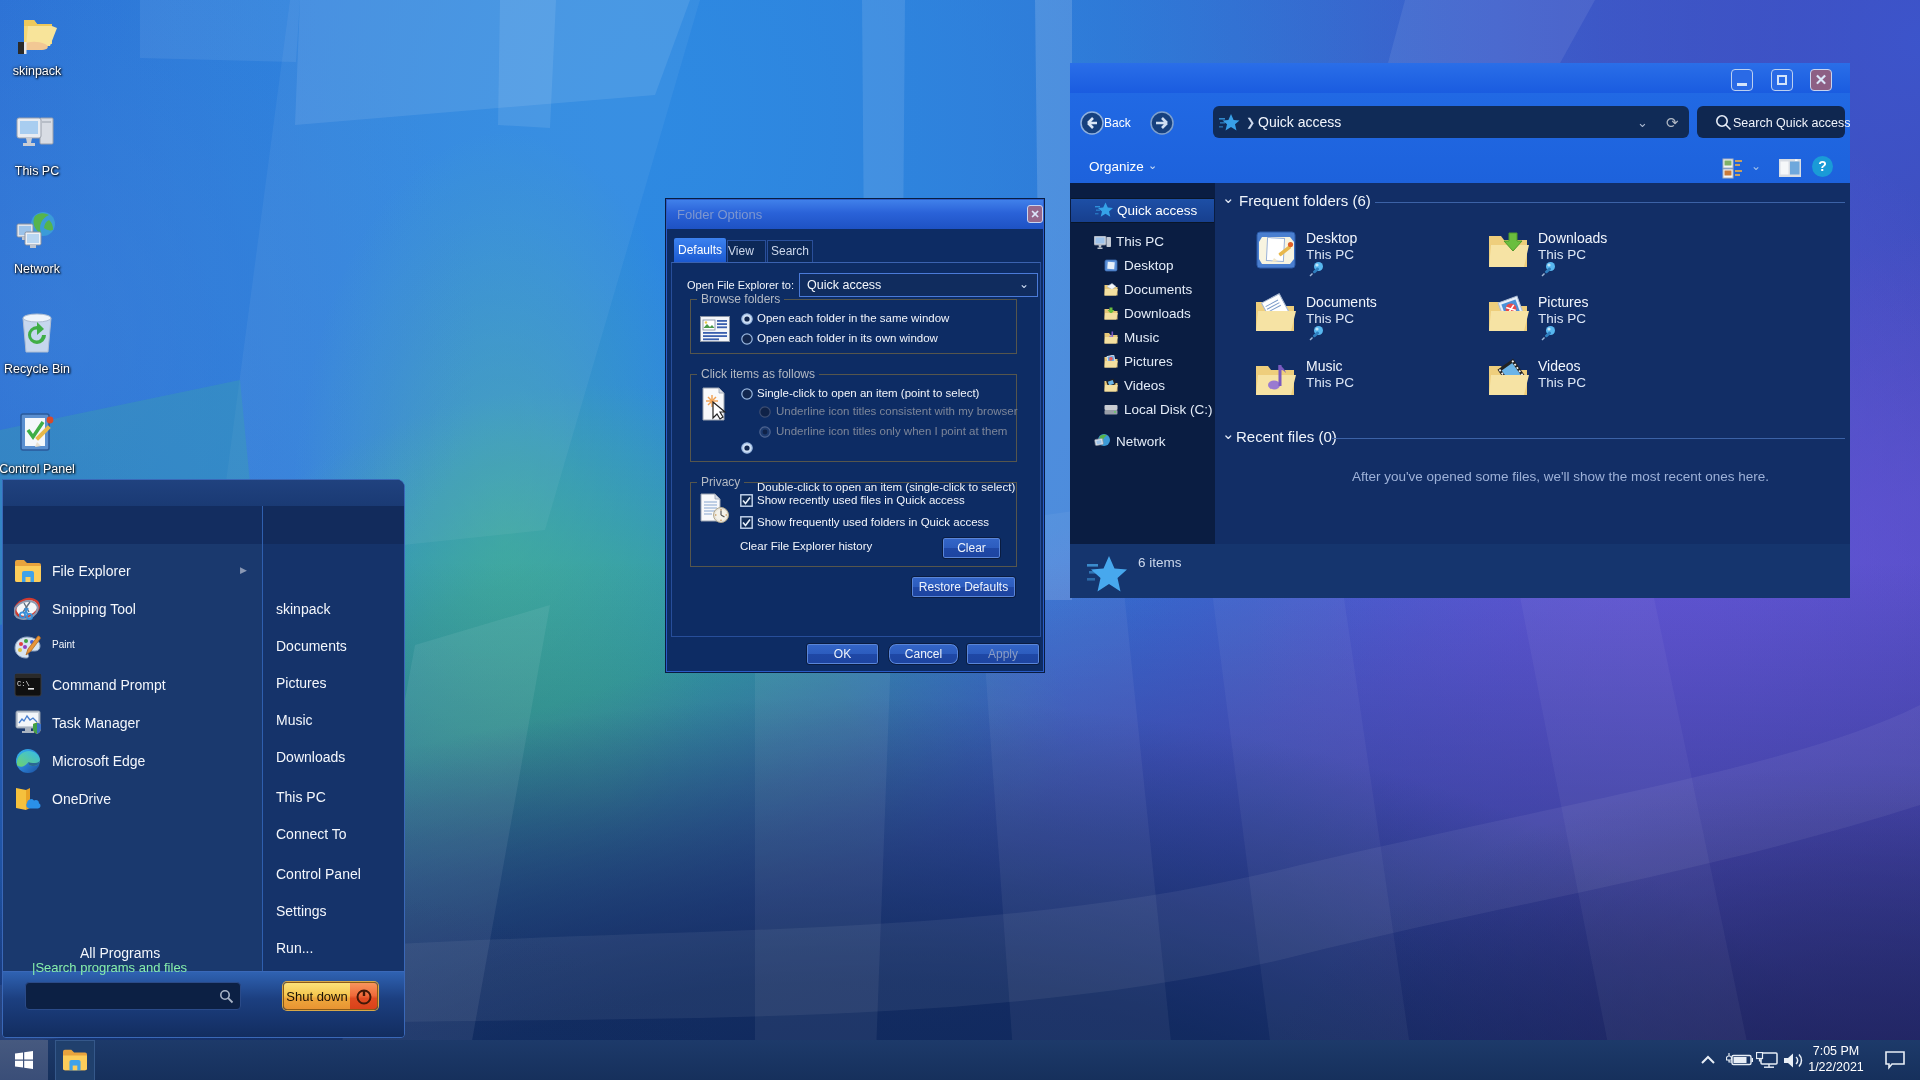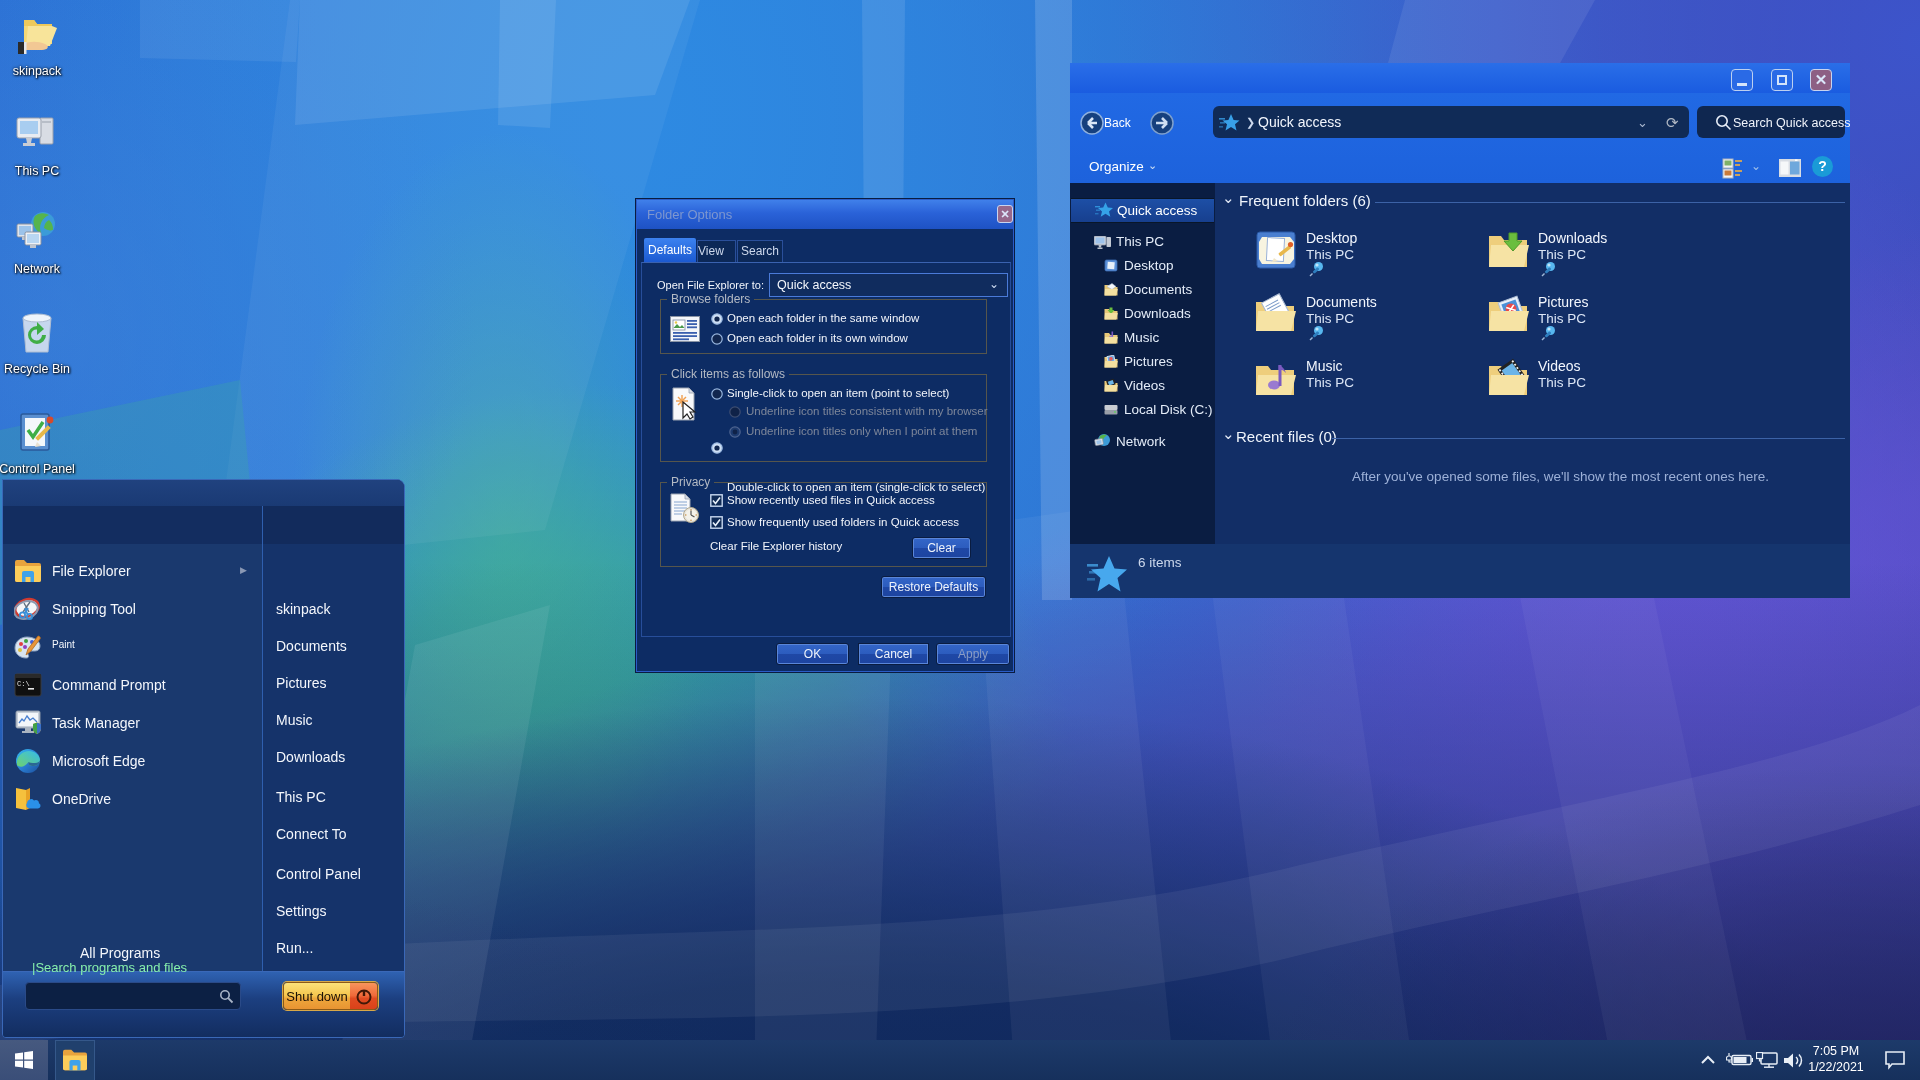--- a/index.html
+++ b/index.html
@@ -409,21 +409,21 @@
   <div class="abs" style="left:0;top:481px;width:780px;height:54px;background:#15356e;"></div>
   <svg class="abs" style="left:17px;top:492px" width="40" height="38" viewBox="0 0 40 38">
     <polygon points="22,1 27.5,13.5 40,14.5 30.5,23 33.5,36.5 22,29 10.5,36.5 13.5,23 4,14.5 16.5,13.5" fill="#47a8ee"></polygon>
     <rect x="0" y="9" width="11" height="2.6" fill="#47a8ee" opacity="0.75"></rect>
     <rect x="2" y="16" width="9" height="2.6" fill="#47a8ee" opacity="0.55"></rect>
     <rect x="0" y="23" width="8" height="2.6" fill="#47a8ee" opacity="0.45"></rect>
   </svg>
   <div class="abs" style="left:68px;top:492px;color:#ccd8ec;font-size:13.5px;">6 items</div>
 </div>
 
-<div class="abs" id="dialog" style="left:636px;top:199px;width:378px;height:473px;background:#0d2c64;border:1px solid #2a5cc8;box-shadow:0 0 0 1px #0a1c40;">
+<div class="abs" id="dialog" style="left:666px;top:199px;width:378px;height:473px;background:#0d2c64;border:1px solid #2a5cc8;box-shadow:0 0 0 1px #0a1c40;">
 
   <div class="abs" style="left:0;top:0;width:376px;height:29px;background:linear-gradient(#4080ea,#2a62d8 45%,#1e52c4);"></div>
   <div class="abs" style="left:10px;top:7px;color:#7e97cf;font-size:13px;">Folder Options</div>
   <div class="abs" style="left:360px;top:5px;width:16px;height:18px;background:#96688c;border:1px solid #c8d4f0;border-radius:3px;color:#dce6fa;font-size:11px;font-weight:bold;text-align:center;line-height:16px;">✕</div>
 
   <div class="abs" style="left:7px;top:38px;width:52px;height:25px;background:linear-gradient(#3c82f0,#1a58d0);color:#fff;font-size:12px;text-align:center;line-height:24px;border-radius:2px 2px 0 0;">Defaults</div>
   <div class="abs" style="left:60px;top:40px;width:39px;height:22px;background:#0c2857;border:1px solid #2a4f9a;border-bottom:none;color:#cdd8ec;font-size:12px;line-height:21px;">View</div>
   <div class="abs" style="left:100px;top:40px;width:46px;height:22px;background:#0c2857;border:1px solid #2a4f9a;border-bottom:none;color:#cdd8ec;font-size:12px;text-align:center;line-height:21px;">Search</div>
   <div class="abs" style="left:4px;top:62px;width:370px;height:375px;border-top:1px solid #3a62b0;border-left:1px solid #274e9a;border-right:1px solid #274e9a;border-bottom:1px solid #274e9a;"></div>
 
@@ -521,21 +521,21 @@
     <rect x="0.8" y="0.8" width="11.4" height="11.4" fill="#0f2a55" stroke="#c8d8f0" stroke-width="1.4"></rect>
     <path d="M3,6.5 L5.5,9.5 L10,3.5" stroke="#e8f0fa" stroke-width="1.6" fill="none"></path>
   </svg>
   <div class="abs" style="left:90px;top:316px;color:#f2f5fb;font-size:11.5px;">Show frequently used folders in Quick access</div>
   <div class="abs" style="left:73px;top:340px;color:#f2f5fb;font-size:11.5px;">Clear File Explorer history</div>
   <div class="abs" style="left:275px;top:337px;width:59px;height:22px;background:linear-gradient(#3466c8,#2c5cbe 50%,#1f48a6 50%,#1d44a0);border:1px solid #0a1c40;box-shadow:inset 0 0 0 1px #5a86d8;border-radius:3px;color:#eef3fb;font-size:12px;text-align:center;line-height:21px;">Clear</div>
 
   <div class="abs" style="left:244px;top:376px;width:105px;height:22px;background:linear-gradient(#3466c8,#2c5cbe 50%,#1f48a6 50%,#1d44a0);border:1px solid #0a1c40;box-shadow:inset 0 0 0 1px #5a86d8;border-radius:3px;color:#eef3fb;font-size:12px;text-align:center;line-height:21px;">Restore Defaults</div>
 
   <div class="abs" style="left:139px;top:443px;width:73px;height:22px;background:linear-gradient(#3466c8,#2c5cbe 50%,#1f48a6 50%,#1d44a0);border:1px solid #0a1c40;box-shadow:inset 0 0 0 1px #5a86d8;border-radius:3px;color:#eef3fb;font-size:12px;text-align:center;line-height:21px;">OK</div>
-  <div class="abs" style="left:221px;top:443px;width:71px;height:22px;background:linear-gradient(#3466c8,#2c5cbe 50%,#1f48a6 50%,#1d44a0);border:1px solid #0a1c40;box-shadow:inset 0 0 0 1px #5a86d8;border-radius:0;color:#eef3fb;font-size:12px;text-align:center;line-height:21px;">Cancel</div>
+  <div class="abs" style="left:221px;top:443px;width:71px;height:22px;background:linear-gradient(#3466c8,#2c5cbe 50%,#1f48a6 50%,#1d44a0);border:1px solid #0a1c40;box-shadow:inset 0 0 0 1px #5a86d8;border-radius:8px;color:#eef3fb;font-size:12px;text-align:center;line-height:21px;">Cancel</div>
   <div class="abs" style="left:299px;top:443px;width:74px;height:22px;background:linear-gradient(#3466c8,#2c5cbe 50%,#1f48a6 50%,#1d44a0);border:1px solid #0a1c40;box-shadow:inset 0 0 0 1px #5a86d8;border-radius:3px;color:#8a9cc4;font-size:12px;text-align:center;line-height:21px;">Apply</div>
 </div>
 
 <div class="abs" id="startmenu" style="left:2px;top:479px;width:403px;height:559px;background:#142f62;border:1px solid #3a68b8;border-radius:0 8px 4px 4px;overflow:hidden;">
   <div class="abs" style="left:0;top:0;width:403px;height:26px;background:linear-gradient(#20427f,#1a3a74);"></div>
   <div class="abs" style="left:0;top:26px;width:403px;height:38px;background:#122b5c;"></div>
   <div class="abs" style="left:0;top:26px;width:260px;height:38px;background:#132d60;"></div>
   <div class="abs" style="left:0;top:64px;width:259px;height:427px;background:#1a396e;"></div>
   <div class="abs" style="left:259px;top:26px;width:1px;height:465px;background:#2f5fae;"></div>
   <div class="abs" style="left:260px;top:64px;width:143px;height:427px;background:#15336a;"></div>

